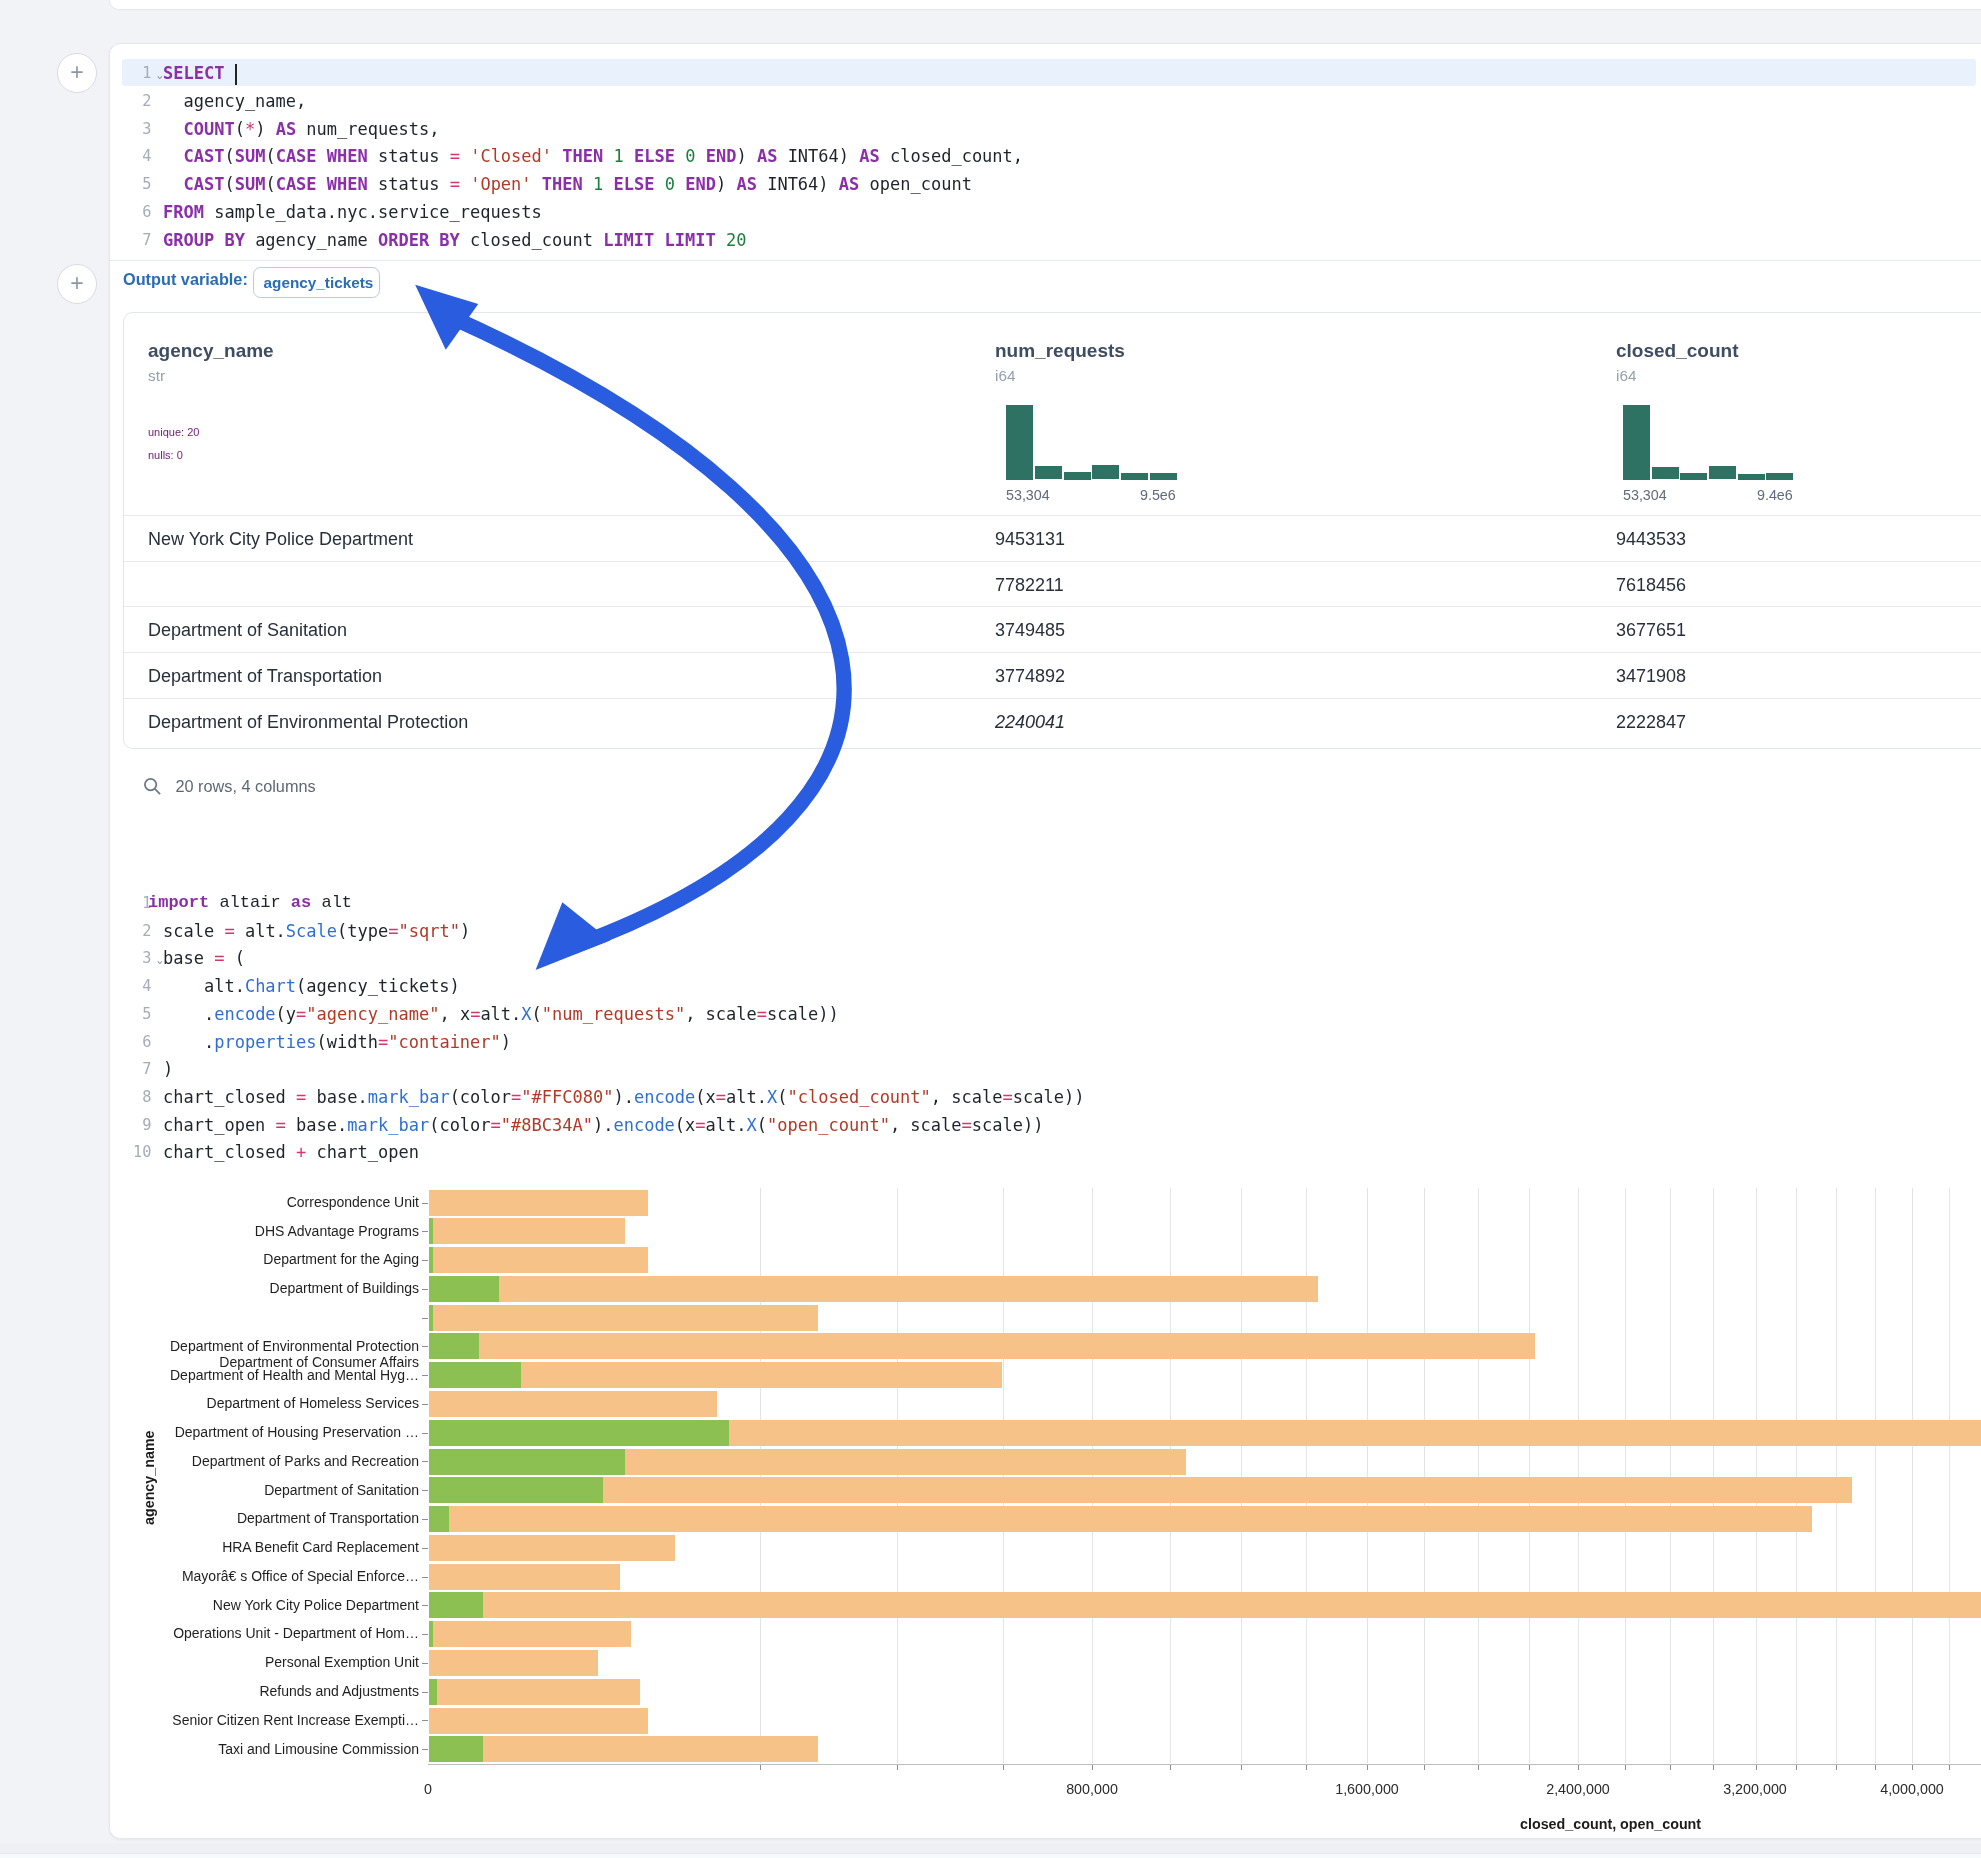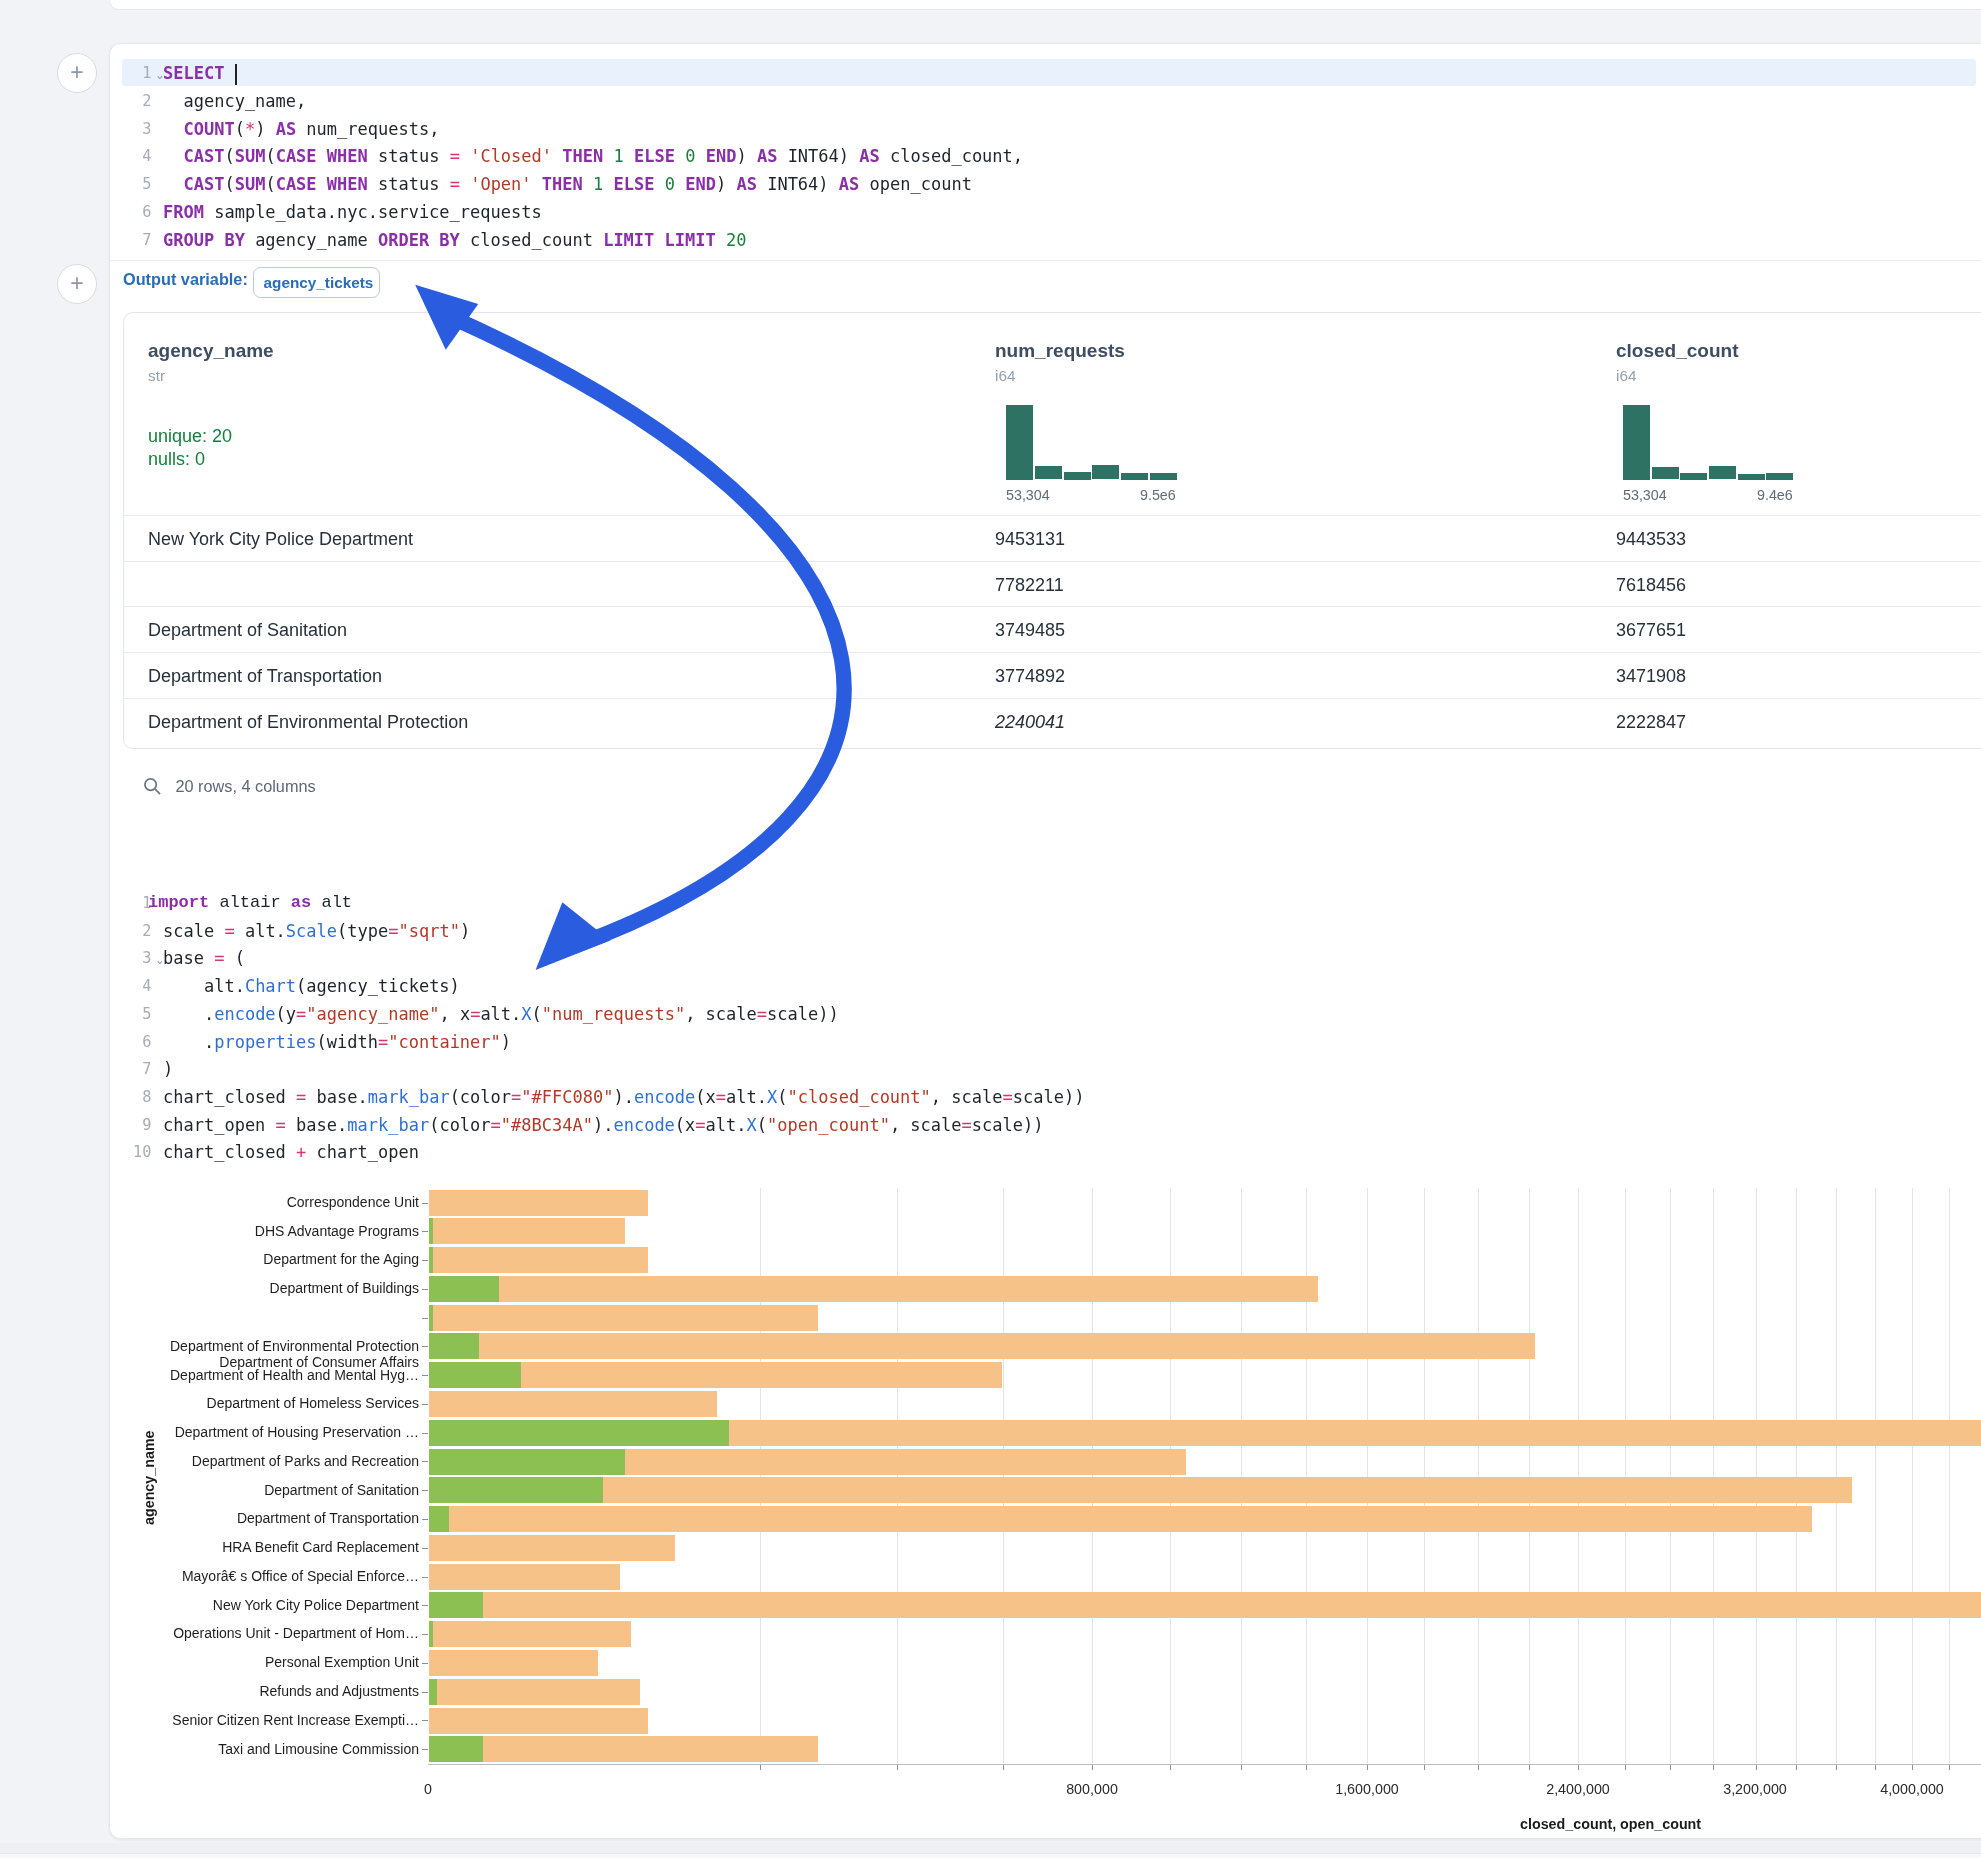--- a/index.html
+++ b/index.html
@@ -27,21 +27,21 @@
   .cursor{display:inline-block;width:1.9px;height:21px;background:#222;vertical-align:middle;}
   #divider1{position:absolute;left:110px;top:260px;width:1872px;height:1px;background:#e7eaef;}
   #output-row-label{position:absolute;left:123px;top:270px;font-size:16.3px;font-weight:bold;color:#2a6db5;}
   #output-pill{position:absolute;left:253px;top:267px;width:115px;height:29px;border:1px solid #bccadb;
                border-radius:7.6px;background:#fff;overflow:hidden;line-height:29px;padding-left:9.6px;
                font-size:15.3px;font-weight:bold;color:#2a6db5;white-space:nowrap;}
   #table-card{position:absolute;left:123px;top:312px;width:1893px;height:435px;
               border:1px solid #e2e6eb;border-radius:9.6px;background:#fff;overflow:hidden;}
   .col-name{position:absolute;top:27px;font-size:19px;font-weight:bold;color:#3e4d62;}
   .col-type{position:absolute;top:54px;font-size:15.3px;color:#95a0ad;}
-  .col-meta{position:absolute;font-size:18px;color:#15803d;}
+  .col-meta{position:absolute;font-size:11px;color:#701a75;}
   .hist-bar{position:absolute;background:#2e7263;}
   .hist-lab{position:absolute;top:174px;font-size:14.3px;color:#5f6b7a;}
   .t-row{position:absolute;left:0;width:1893px;height:46px;border-top:1px solid #e7e9ee;}
   .t-name{position:absolute;left:24px;top:0;height:46px;line-height:46px;font-size:18px;color:#27303b;}
   .t-num{position:absolute;top:0;height:46px;line-height:46px;font-size:18px;color:#27303b;}
   #table-footer{position:absolute;left:143px;top:770px;height:32.5px;display:flex;align-items:center;gap:13.4px;}
   #table-footer span{font-size:16.3px;color:#5d6875;}
   
   .grid-v{position:absolute;width:1px;background:#e4e4e4;}
   .bar{position:absolute;height:26px;}

